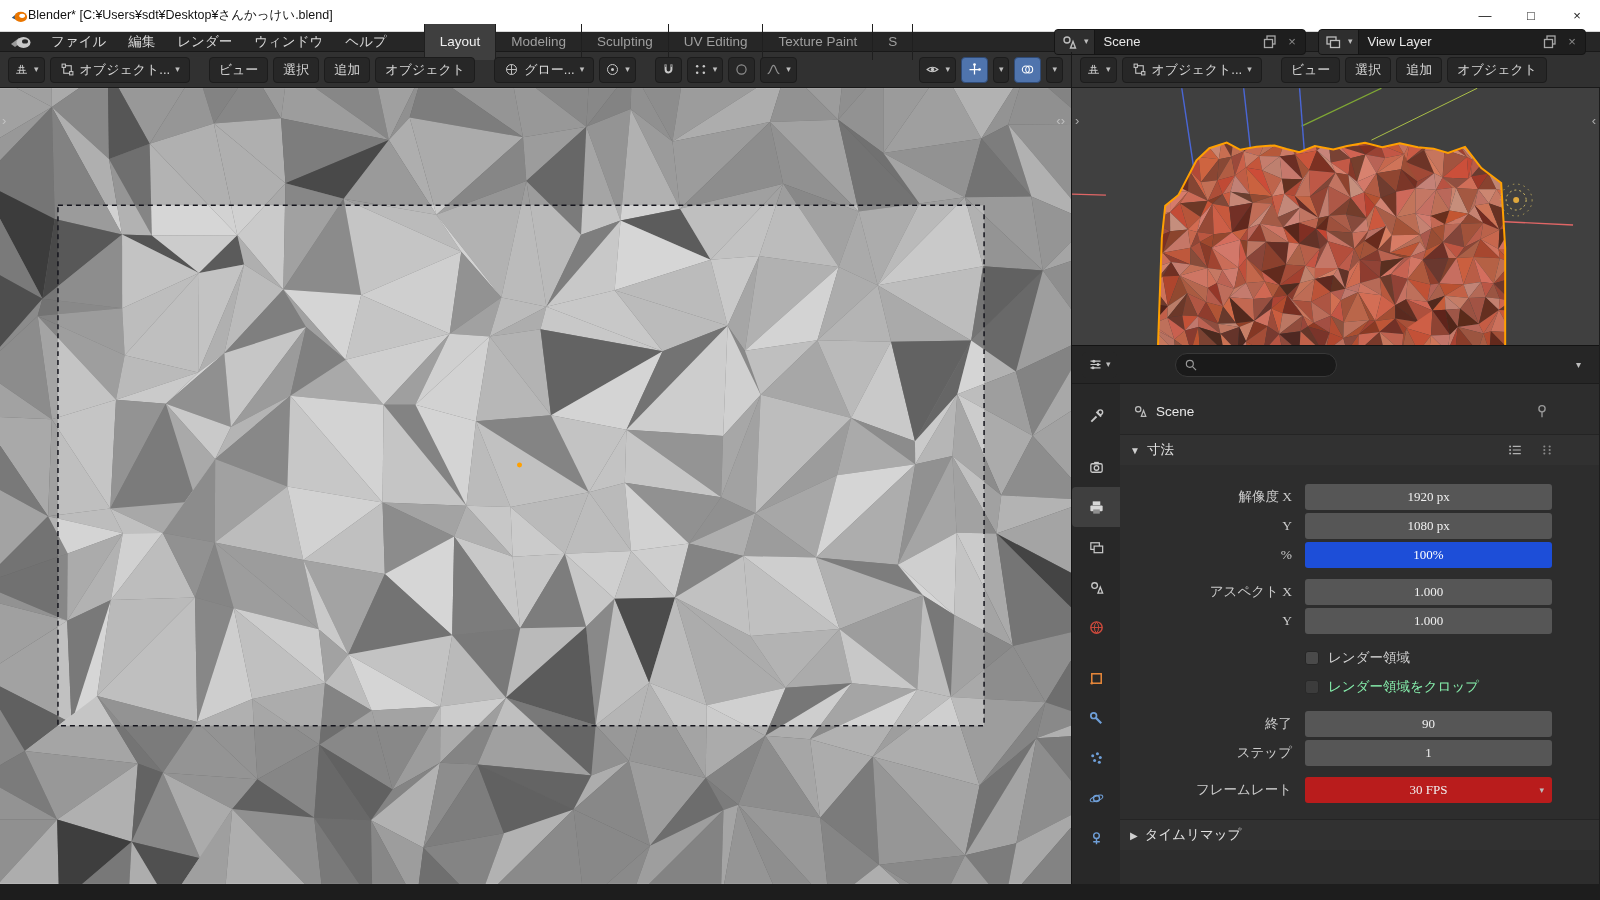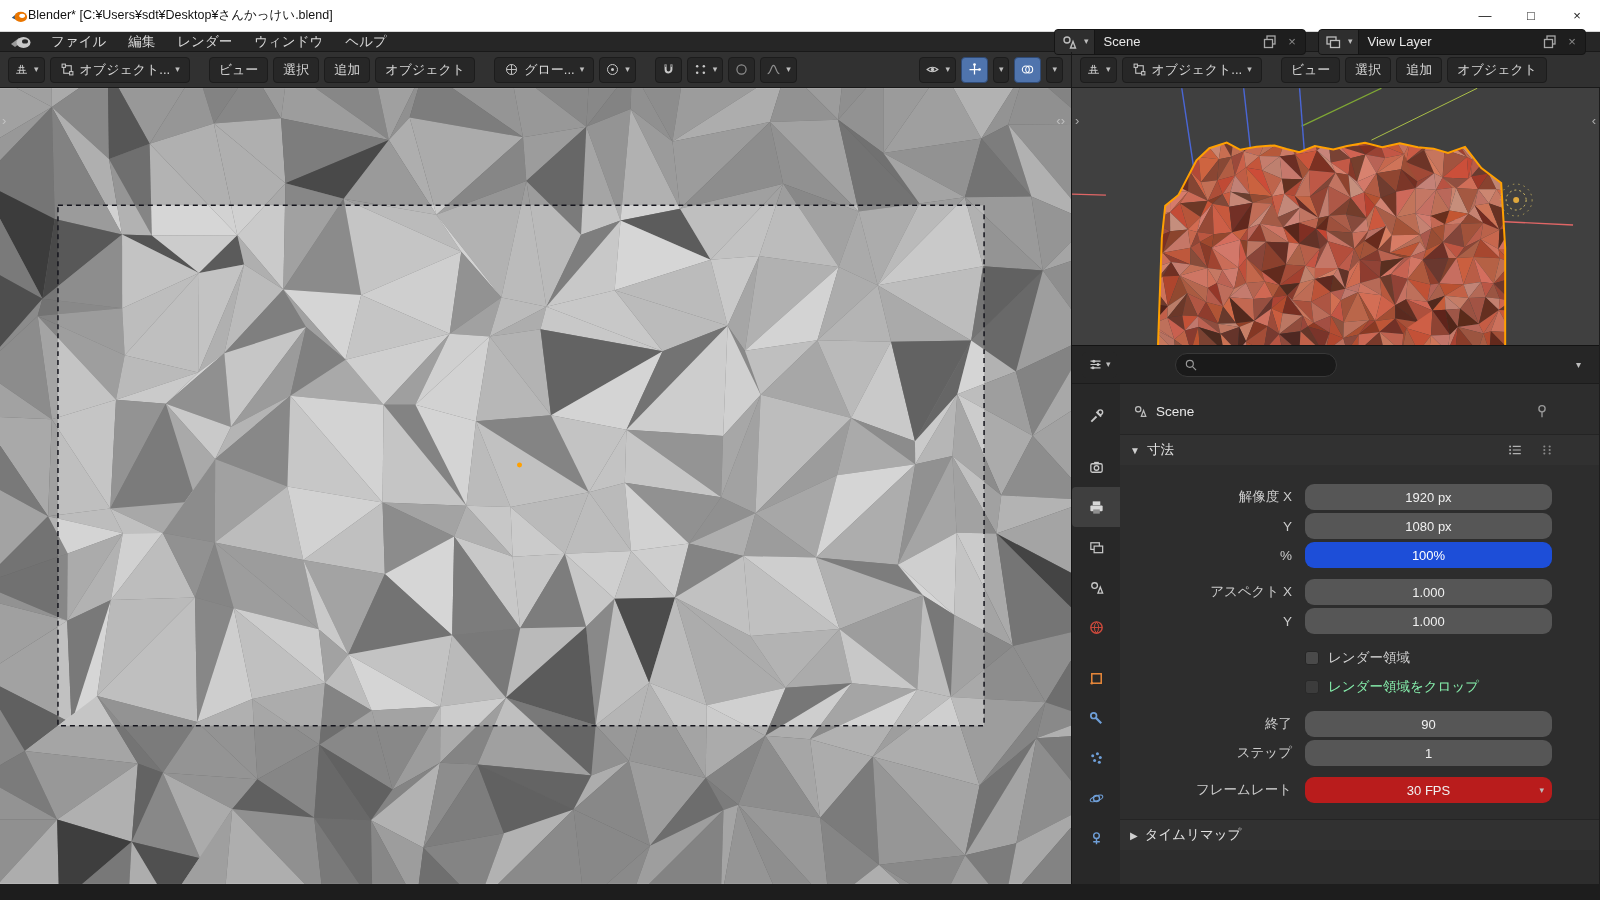--- a/index.html
+++ b/index.html
@@ -85,25 +85,25 @@
   .pin svg { width:16px; height:16px; }
 
   .panel-sep { height:1px; background:#242424; margin-top:6px; }
   .panel-header { height:30px; display:flex; align-items:center; padding:0 10px; position:relative;
     background:#313131; color:#e2e2e2; }
   .panel-header .tri { font-size:10px; color:#cfcfcf; margin-right:7px; }
   .ph-icon { position:absolute; top:7px; }
   .ph-icon svg { width:16px; height:16px; }
   .ph-icon.list { right:76px; } .ph-icon.grip { right:44px; }
 
-  .panel-rows { padding-top:18px; padding-bottom:8px; background:#2d2d2d; }
+  .panel-rows { padding-top:18px; padding-bottom:8px; background:#2d2d2d;font-family:Liberation Serif, serif; }
   .prow { display:flex; align-items:center; height:28px; margin-bottom:1px; padding-right:47px; }
   .prow.gap { height:8px; margin:0; }
   .plabel { width:185px; padding-right:13px; text-align:right; color:#cccccc; white-space:nowrap; }
-  .pfield { flex:1; height:26px; background:#565656; border-radius:9px; display:flex;
+  .pfield { flex:1; height:26px; background:#565656; border-radius:3px; display:flex;
     align-items:center; justify-content:center; color:#f0f0f0; font-size:13px; position:relative; }
   .pfield.slider { background:#1d4ed8; color:#ffffff;align-items:center; }
   .pfield.menu { background:#b91c1c; justify-content:center; }
   .pfield.menu .arr { position:absolute; right:8px; }
   .checkbox { width:14px; height:14px; background:#4a4a4a; border:1px solid #262626; border-radius:3px; }
   .cb-label { margin-left:9px; color:#d2d2d2; }
   .prow.disabled .checkbox { opacity:.55; }
   .prow.disabled .cb-label { color:#86efac; }
 </style>
 </head>
@@ -133,20 +133,28 @@
         <ellipse cx="15" cy="7.4" rx="3" ry="2.2" fill="#262626"></ellipse>
       </svg>
   </span>
   <nav class="menus">
     <span class="menu-item">ファイル</span>
     <span class="menu-item">編集</span>
     <span class="menu-item">レンダー</span>
     <span class="menu-item">ウィンドウ</span>
     <span class="menu-item">ヘルプ</span>
   </nav>
+  <div class="ws-tabs" id="ws-tabs">
+      <span class="ws-tab active">Layout</span>
+      <span class="ws-tab">Modeling</span>
+      <span class="ws-tab">Sculpting</span>
+      <span class="ws-tab">UV Editing</span>
+      <span class="ws-tab">Texture Paint</span>
+      <span class="ws-tab">S</span>
+    </div>
 
   <div class="id-widget first" style="width:252px;">
     <span class="id-left">
       <span class="id-ic">
         <svg viewBox="0 0 18 18">
             <circle cx="7" cy="7" r="3" fill="none" stroke="#bdbdbd" stroke-width="1.4"></circle>
             <path d="M10.5 15 L13 8.5 L15.5 15 Z" fill="none" stroke="#bdbdbd" stroke-width="1.4"></path>
           </svg>
       </span>
         <span class="arr">▾</span>

